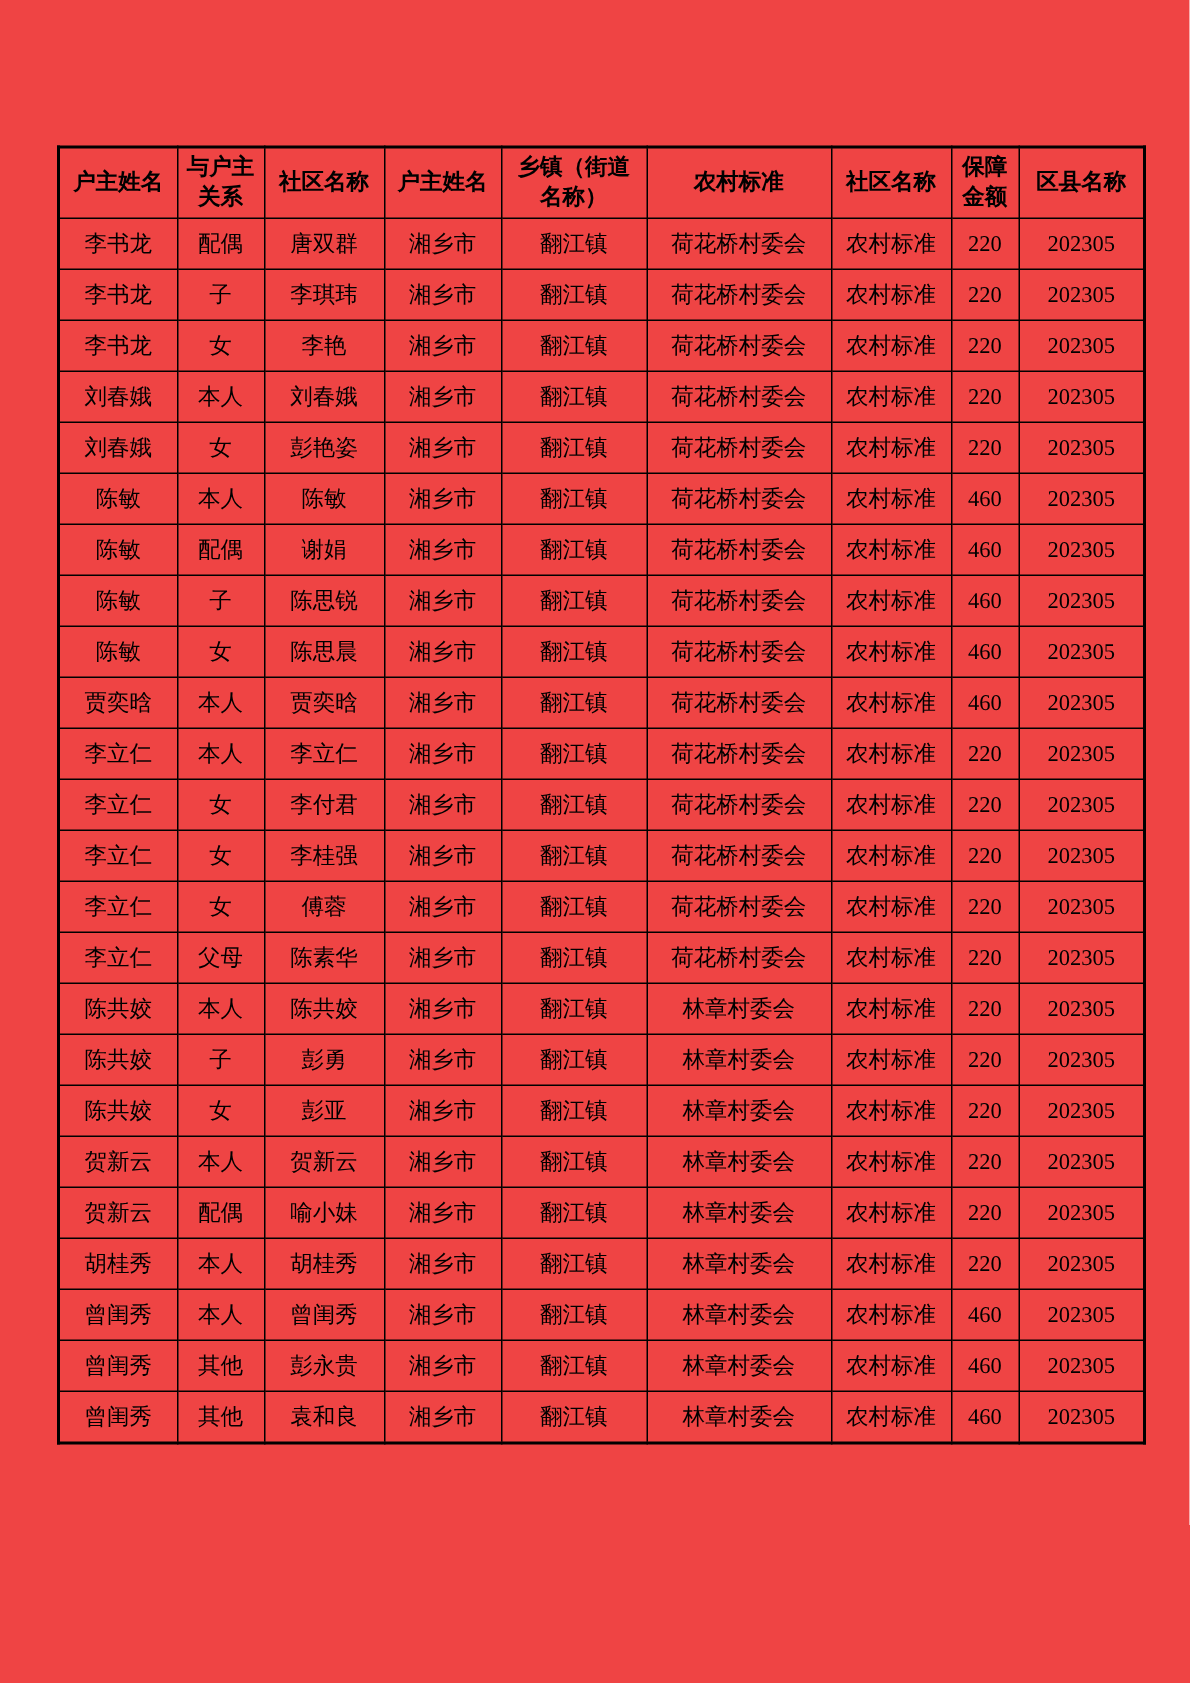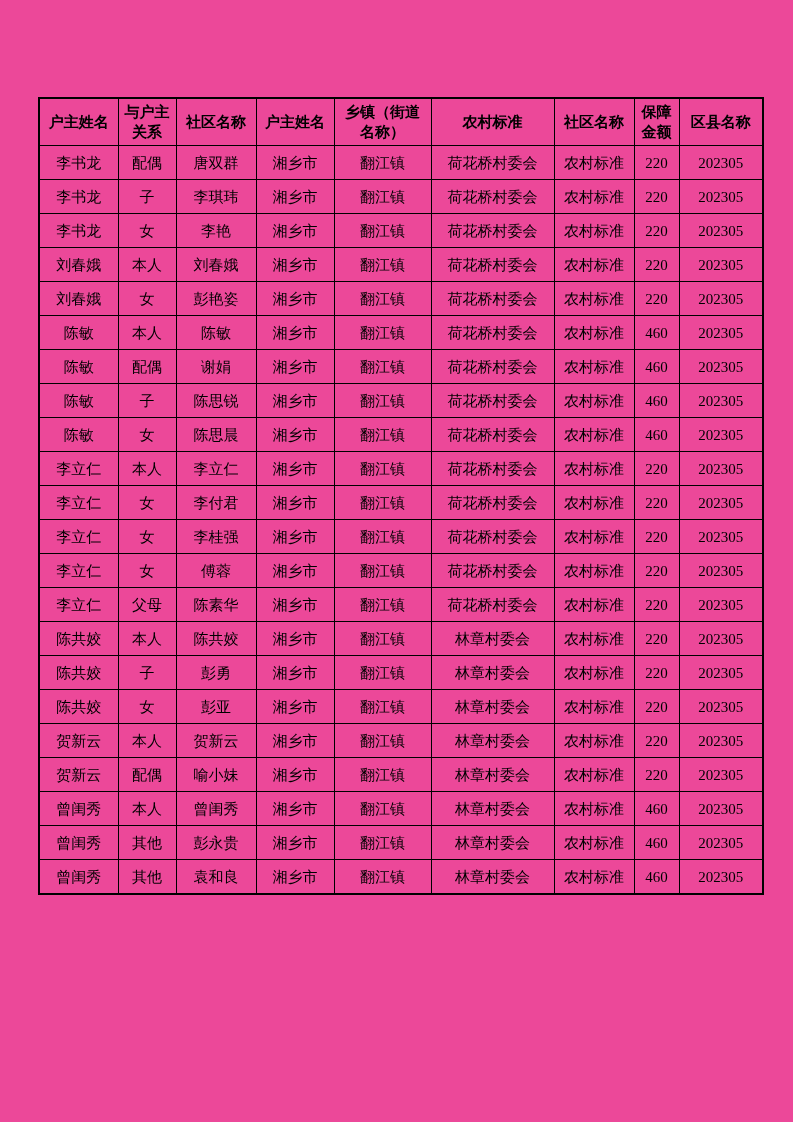--- a/index.html
+++ b/index.html
@@ -4,21 +4,21 @@
 <style>
   html, body {
     margin: 0;
     padding: 0;
     background: #ffffff;
   }
   .page {
     position: relative;
     width: 793px;
     height: 1122px;
-    background: #ec4899;
+    background: #ef4444;
     overflow: hidden;
     font-family: "Liberation Serif", "DejaVu Serif", serif;
     color: #000000;
   }
   table.roster {
     position: absolute;
     left: 38px;
     top: 97px;
     width: 724px;
     border-collapse: collapse;
@@ -183,20 +183,31 @@
           <td>女</td>
           <td>陈思晨</td>
           <td>湘乡市</td>
           <td>翻江镇</td>
           <td>荷花桥村委会</td>
           <td>农村标准</td>
           <td>460</td>
           <td>202305</td>
         </tr>
         <tr>
+          <td>贾奕晗</td>
+          <td>本人</td>
+          <td>贾奕晗</td>
+          <td>湘乡市</td>
+          <td>翻江镇</td>
+          <td>荷花桥村委会</td>
+          <td>农村标准</td>
+          <td>460</td>
+          <td>202305</td>
+        </tr>
+        <tr>
           <td>李立仁</td>
           <td>本人</td>
           <td>李立仁</td>
           <td>湘乡市</td>
           <td>翻江镇</td>
           <td>荷花桥村委会</td>
           <td>农村标准</td>
           <td>220</td>
           <td>202305</td>
         </tr>
@@ -285,20 +296,31 @@
           <td>翻江镇</td>
           <td>林章村委会</td>
           <td>农村标准</td>
           <td>220</td>
           <td>202305</td>
         </tr>
         <tr>
           <td>贺新云</td>
           <td>配偶</td>
           <td>喻小妹</td>
+          <td>湘乡市</td>
+          <td>翻江镇</td>
+          <td>林章村委会</td>
+          <td>农村标准</td>
+          <td>220</td>
+          <td>202305</td>
+        </tr>
+        <tr>
+          <td>胡桂秀</td>
+          <td>本人</td>
+          <td>胡桂秀</td>
           <td>湘乡市</td>
           <td>翻江镇</td>
           <td>林章村委会</td>
           <td>农村标准</td>
           <td>220</td>
           <td>202305</td>
         </tr>
         <tr>
           <td>曾闺秀</td>
           <td>本人</td>

